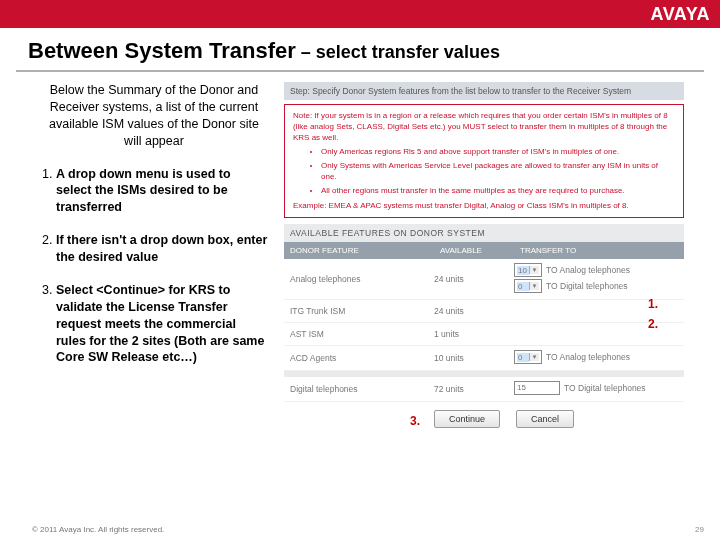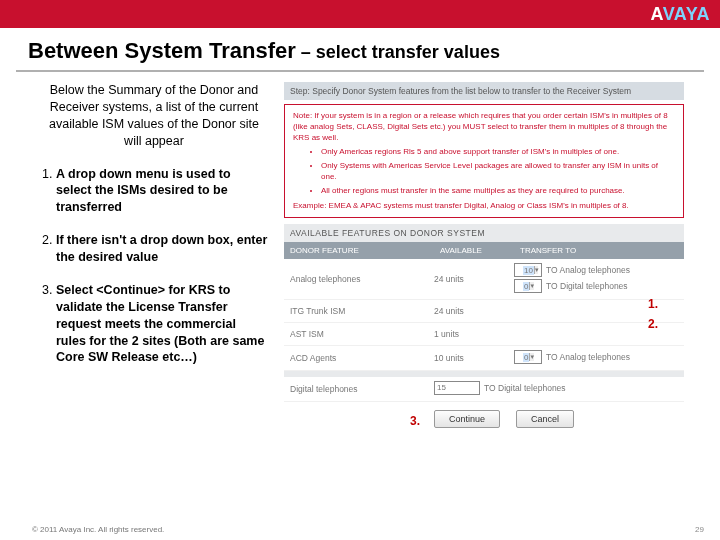--- a/index.html
+++ b/index.html
@@ -1,20 +1,20 @@
 <!DOCTYPE html>
 <html><head>
 <meta charset="utf-8">
 <style>
   * { box-sizing: border-box; margin: 0; padding: 0; }
   body { width: 720px; height: 540px; font-family: Arial, sans-serif; background: #fff; overflow: hidden; position: relative; }
   .topbar { height: 28px; background: #c8102e; display: flex; justify-content: flex-end; align-items: center; padding-right: 10px; }
   .brand { font-size: 18px; font-weight: bold; letter-spacing: 0.5px; }
   .brand-a { color: #fff; }
-  .brand-rest { color: #7dd3fc; }
+  .brand-rest { color: #ffffff; }
   .brand-wrap { display: flex; flex-direction: column; align-items: flex-start; }
   .title { padding: 10px 28px 6px; }
   .title .main { font-size: 22px; font-weight: bold; color: #000; }
   .title .sub { font-size: 18px; font-weight: bold; color: #000; }
   .divider { height: 2px; background: #b0b0b0; margin: 0 16px; }
   .body { display: flex; padding: 10px 0 0 0; }
   .left { width: 280px; padding: 0 12px 0 40px; font-size: 12.5px; line-height: 1.35; }
   .intro { font-weight: normal; margin-bottom: 16px; text-align: center; }
   ol { list-style: decimal; padding-left: 16px; }
   ol li { margin-bottom: 16px; }
@@ -28,21 +28,21 @@
   .thead { background: #95a0aa; display: flex; color: #fff; font-size: 8px; }
   .thead div { padding: 4px 6px; }
   .thead .c1 { width: 150px; }
   .thead .c2 { width: 80px; }
   .thead .c3 { flex: 1; }
   .trow { display: flex; font-size: 8.5px; color: #777; border-bottom: 1px solid #f0f0f0; align-items: center; }
   .trow .c1 { width: 150px; padding: 6px 6px; }
   .trow .c2 { width: 80px; padding: 6px 0; }
   .trow .c3 { flex: 1; padding: 4px 0; }
   .trow .combo { display: inline-flex; align-items: center; margin-bottom: 2px; }
-  .sel { width: 28px; height: 14px; border: 1px solid #888; font-size: 8px; display: inline-flex; align-items: center; background: #fff; padding: 0 8px; }
+  .sel { width: 28px; height: 14px; border: 1px solid #888; font-size: 8px; display: inline-flex; align-items: center; background: #fff; padding: 0 2px; }
   .sel .v { flex: 1; background: #cfe4fb; padding: 0 1px; }
   .sel .ar { width: 10px; text-align: center; background: #eee; border-left: 1px solid #aaa; font-size: 7px; }
   .inp { width: 46px; height: 14px; border: 1px solid #888; font-size: 8px; display: inline-block; background: #fff; padding: 0 2px; line-height: 12px; }
   .tto { margin-left: 4px; }
   .section-gap { background: #e8eaec; height: 6px; }
   .btnrow { display: flex; gap: 16px; padding: 8px 0 0 150px; }
   .btn { background: linear-gradient(#fdfdfd,#e4e4e4); border: 1px solid #999; font-size: 9px; padding: 3px 14px; border-radius: 2px; color: #333; cursor: pointer; }
   .callout { position: absolute; font-weight: bold; color: #c00000; font-size: 12px; }
   .co1 { right: 42px; top: 215px; }
   .co2 { right: 42px; top: 235px; }
@@ -126,20 +126,21 @@
               <span class="sel">
                 <span class="v">0</span>
                 <span class="ar">▾</span>
               </span>
               <span class="tto">TO Analog telephones</span>
             </div></div>
         </div>
         <div class="section-gap"></div>
         <div class="trow">
           <div class="c1">Digital telephones</div>
+          <div class="c2">72 units</div>
           <div class="c3"><div class="combo">
               <span class="inp">15</span>
               <span class="tto">TO Digital telephones</span>
             </div></div>
         </div>
       </div>
     <div class="btnrow">
       <button class="btn">Continue</button>
       <button class="btn">Cancel</button>
     </div>

